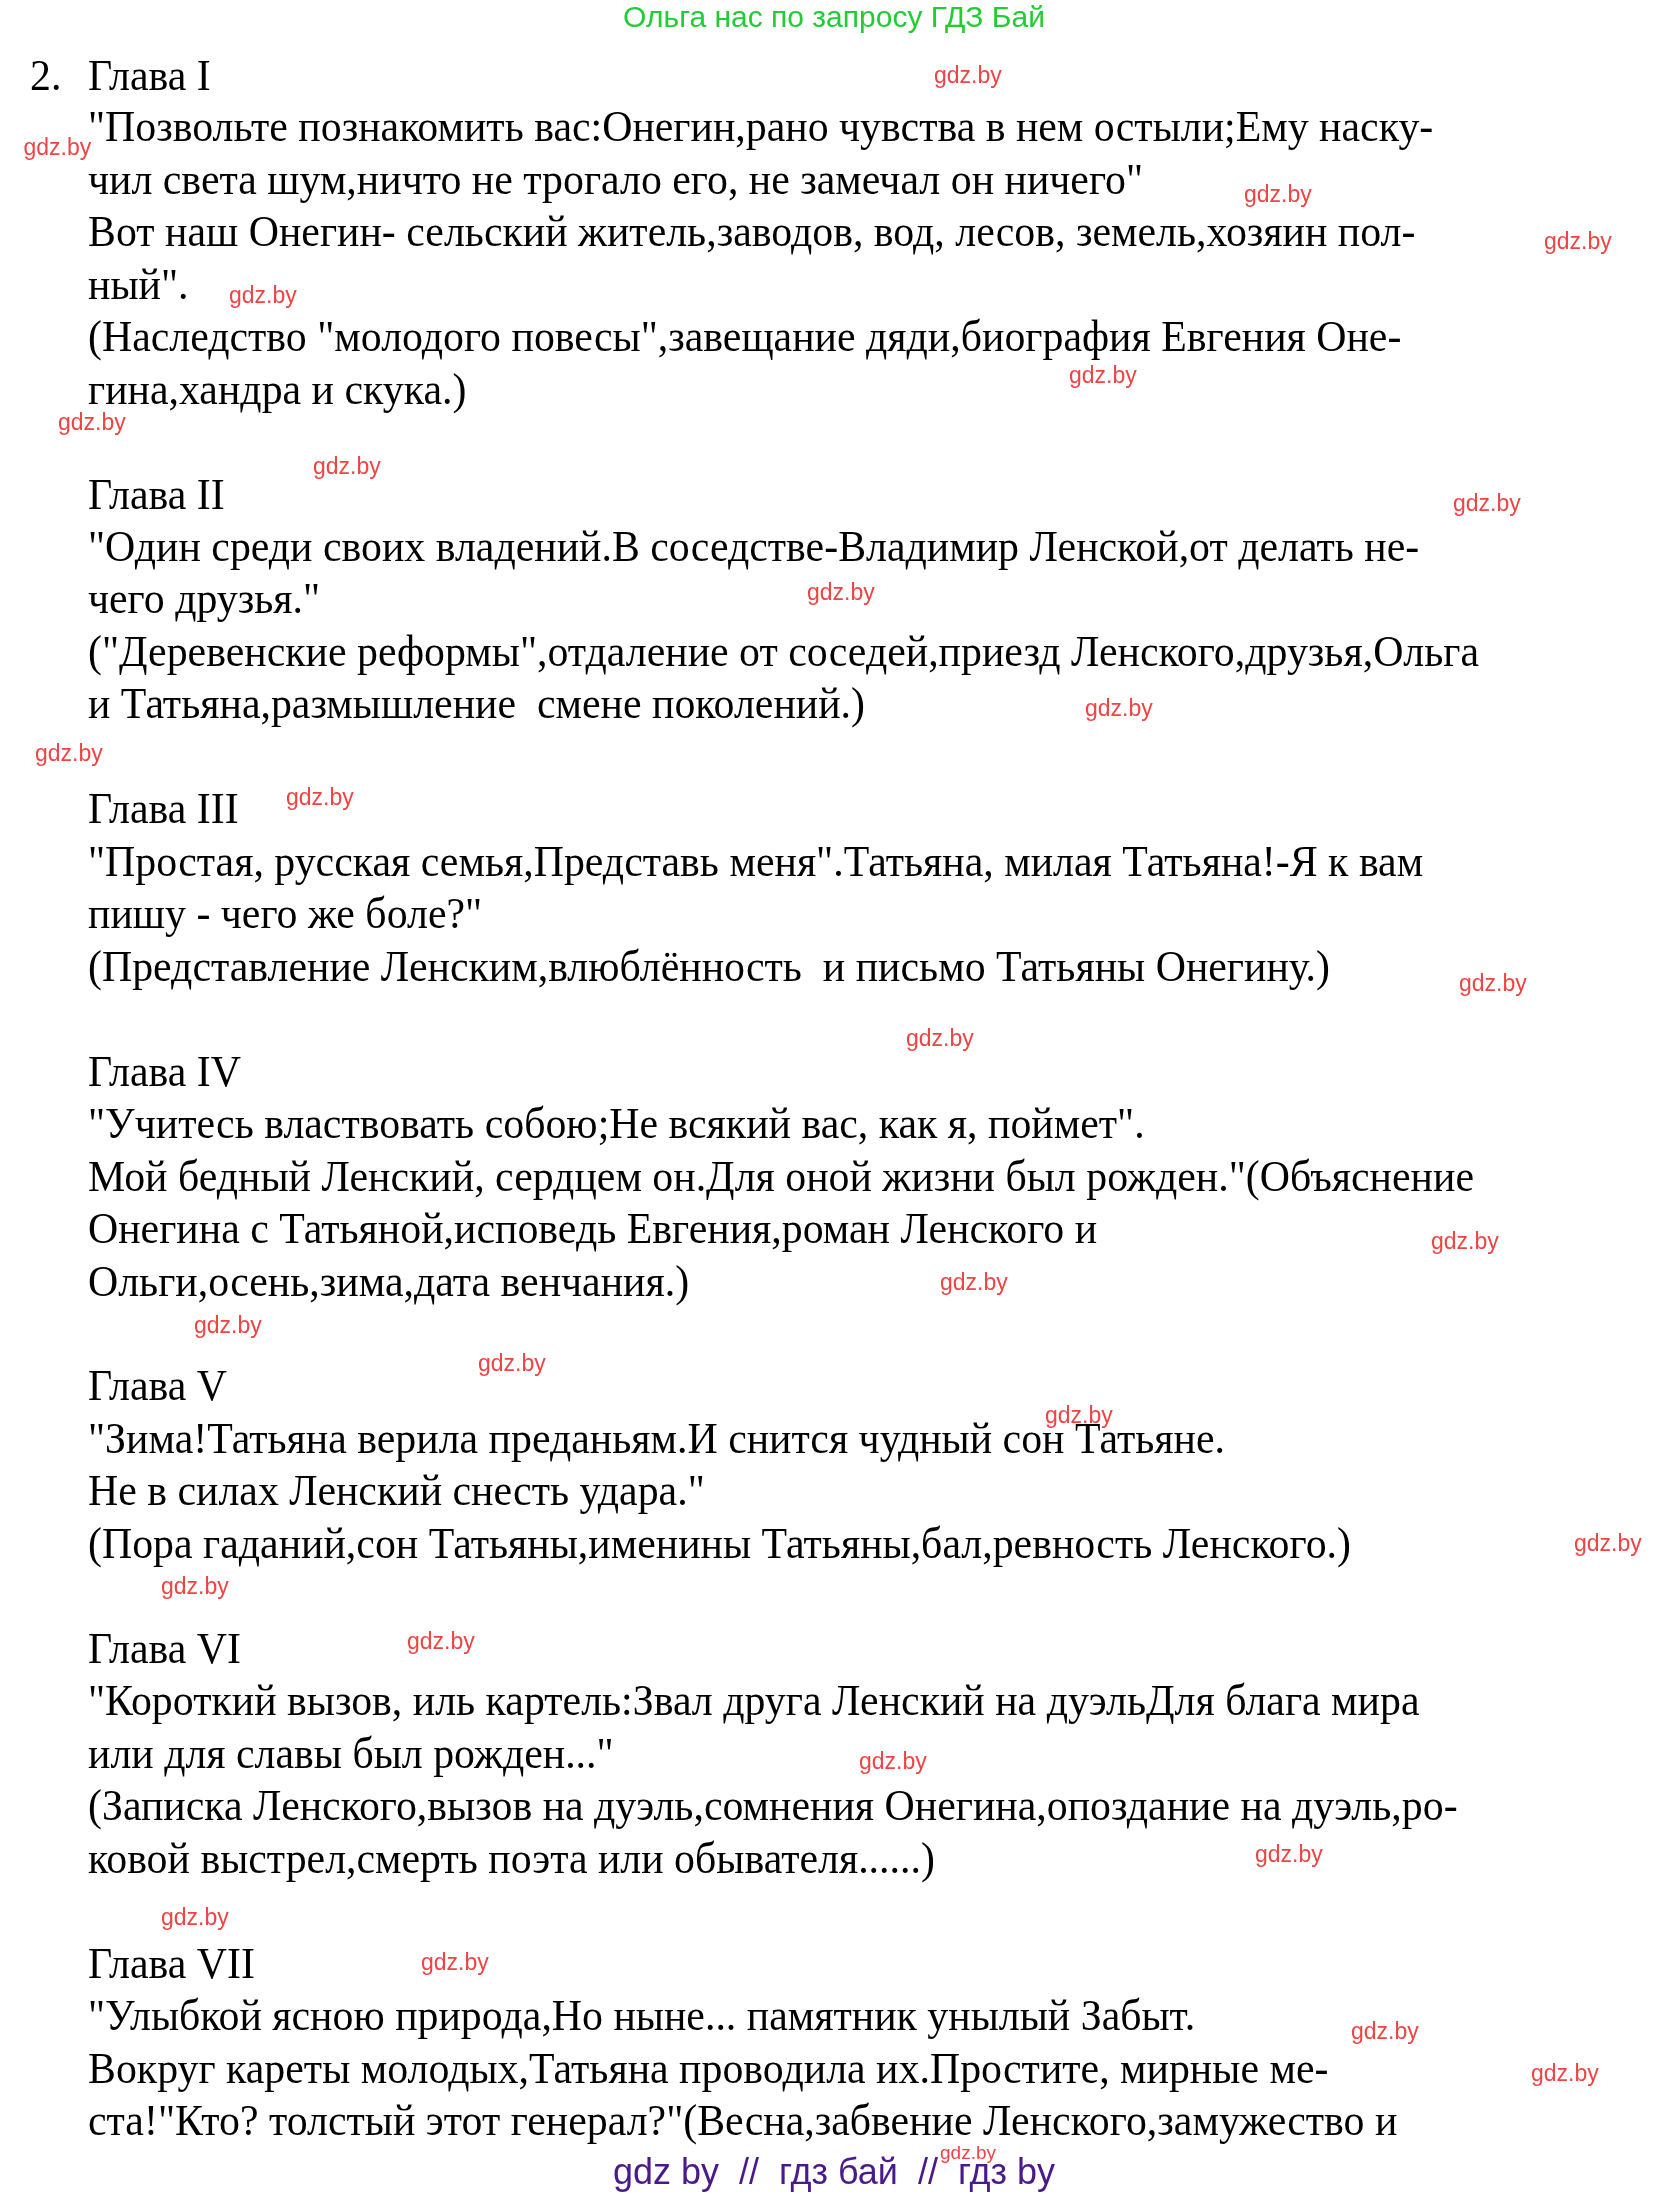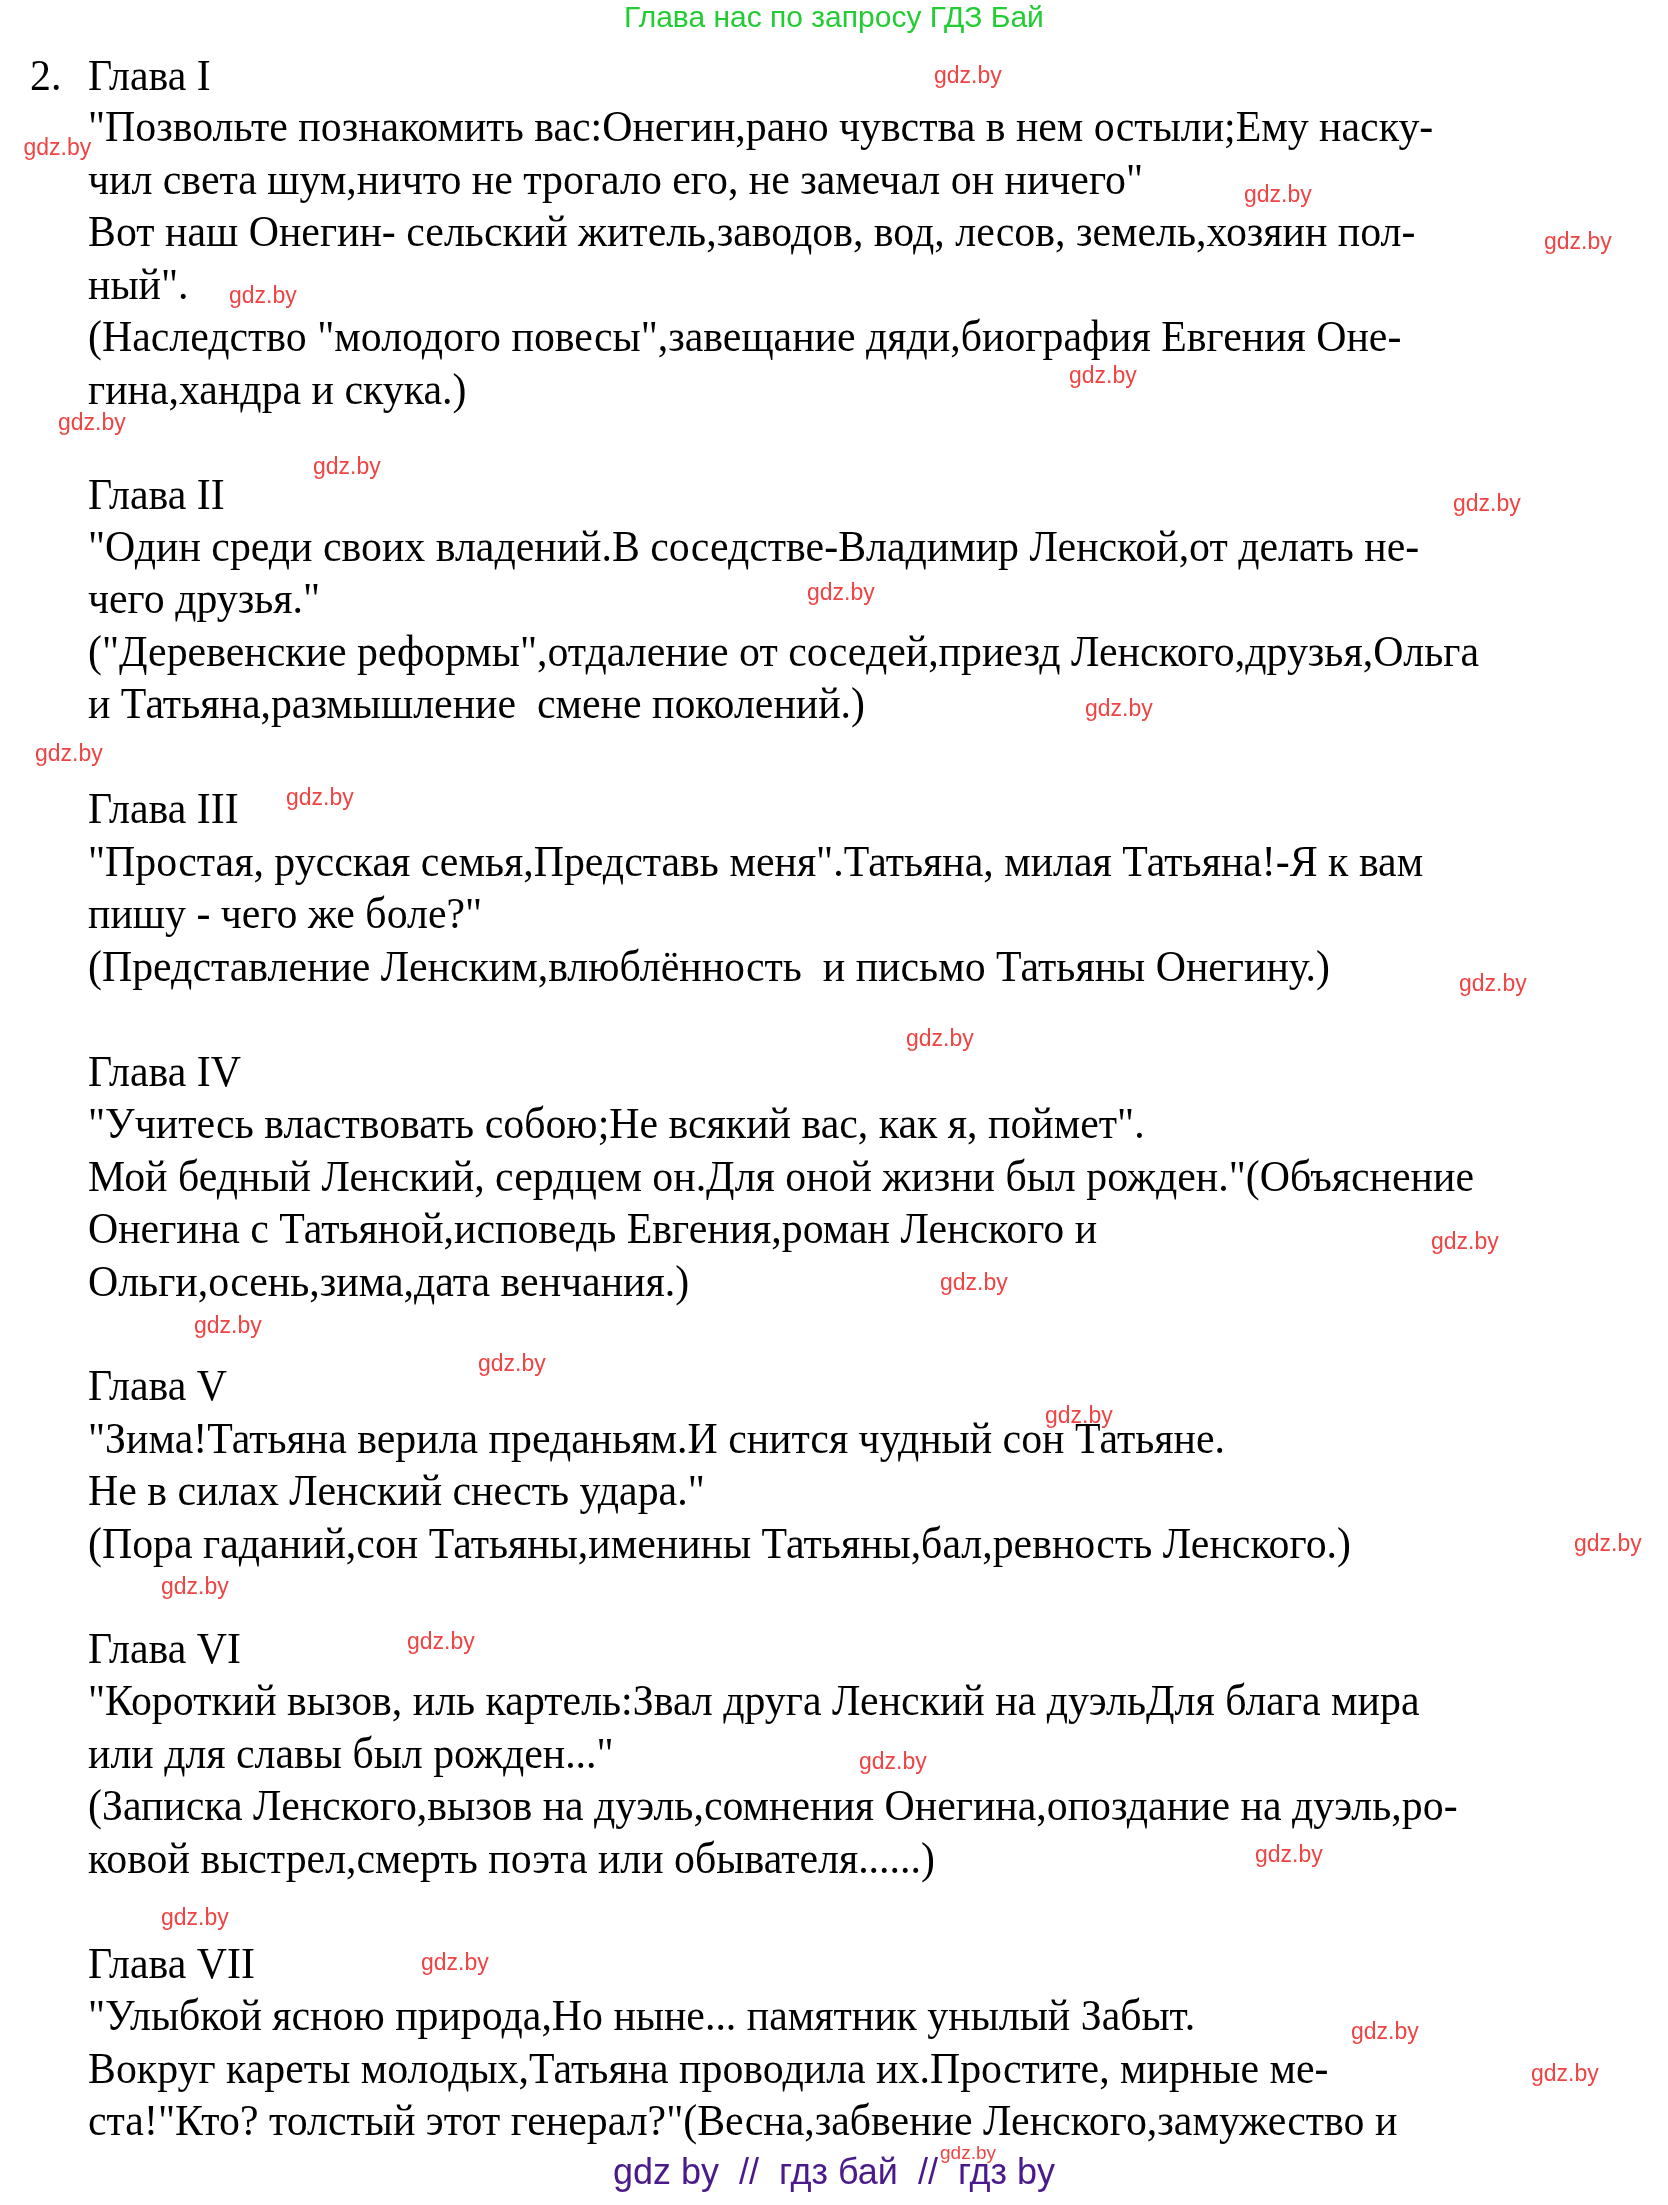--- a/index.html
+++ b/index.html
@@ -8,21 +8,21 @@
          font-family:"Liberation Sans", sans-serif; font-size:30px; color:#22cc33; line-height:34px; }
   .ftr { position:absolute; top:2155px; left:0; width:1668px; text-align:center;
          font-family:"Liberation Sans", sans-serif; font-size:36px; color:#4b1a8a; line-height:34px; white-space:pre; }
   .ln { position:absolute; font-family:"Liberation Serif", serif; font-size:45px; color:#000;
         white-space:pre; line-height:52px; transform:scaleX(0.93); transform-origin:left top; }
   .wm { position:absolute; font-family:"Liberation Sans", sans-serif; font-size:23px; color:#ef4444; line-height:25px; }
 </style>
 </head>
 <body>
 
-<div class="hdr">Глава нас по запросу ГДЗ Бай</div>
+<div class="hdr">Ольга нас по запросу ГДЗ Бай</div>
 
 <div class="ln" style="left:30px;top:49px;">2.</div>
 
 <div class="ln" style="left:88px;top:49px;">Глава I</div>
 <div class="ln" style="left:88px;top:100px;">"Позвольте познакомить вас:Онегин,рано чувства в нем остыли;Ему наску-</div>
 <div class="ln" style="left:88px;top:153px;">чил света шум,ничто не трогало его, не замечал он ничего"</div>
 <div class="ln" style="left:88px;top:205px;">Вот наш Онегин- сельский житель,заводов, вод, лесов, земель,хозяин пол-</div>
 <div class="ln" style="left:88px;top:258px;">ный".</div>
 <div class="ln" style="left:88px;top:310px;">(Наследство "молодого повесы",завещание дяди,биография Евгения Оне-</div>
 <div class="ln" style="left:88px;top:363px;">гина,хандра и скука.)</div>

